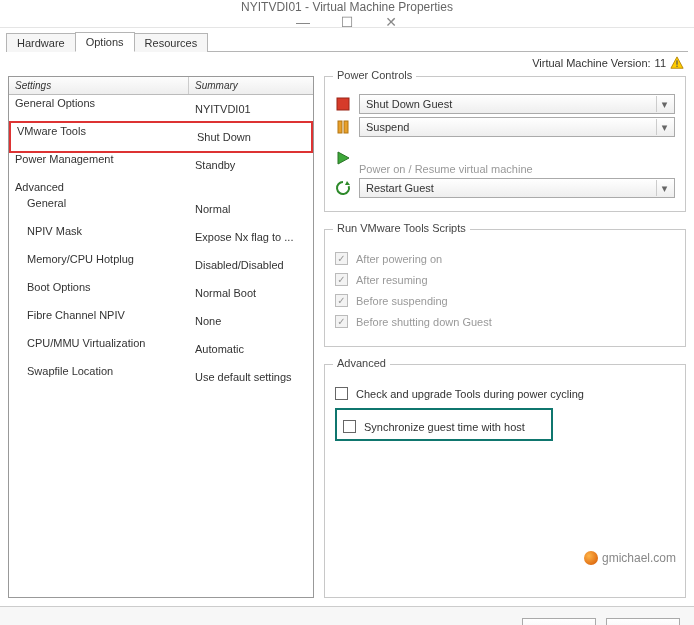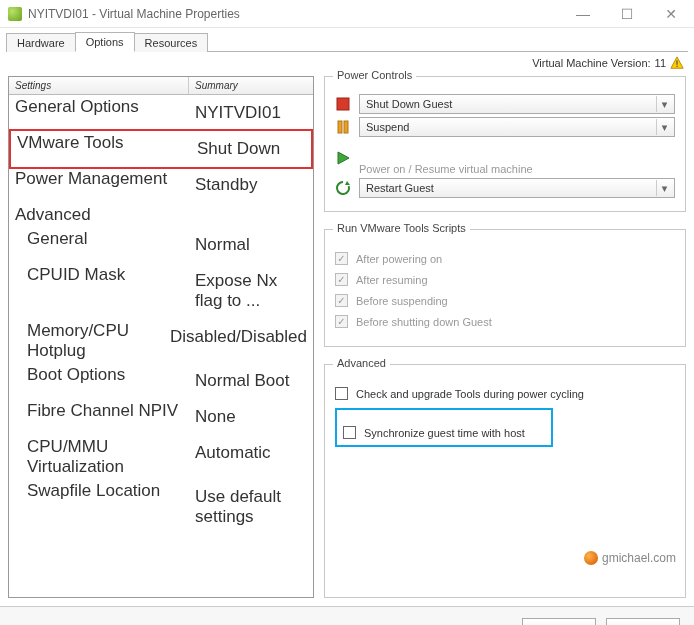--- a/index.html
+++ b/index.html
@@ -13,20 +13,21 @@
     height: 625px;
     overflow: hidden;
   }
   .titlebar {
     height: 28px;
     display: flex;
     align-items: center;
     padding: 0 8px;
     border-bottom: 1px solid #e5e5e5;
     color: #666;
+    flex-direction: column;
   }
   .titlebar .icon {
     width: 14px; height: 14px;
     background: radial-gradient(circle at 30% 30%, #b8e26b, #6aa21b);
     border-radius: 2px;
     margin-right: 6px;
   }
   .titlebar .title { flex: 1; font-size: 12px; }
   .winbtns { display: flex; gap: 14px; color: #888; }
   .winbtn { width: 30px; text-align: center; cursor: default; font-size: 14px; }
@@ -71,21 +72,21 @@
   .colhdr {
     display: flex;
     background: linear-gradient(#fdfdfd, #eee);
     border-bottom: 1px solid #bbb;
     font-size: 10px;
     font-style: italic;
   }
   .colhdr .c1 { width: 180px; padding: 3px 6px; border-right: 1px solid #ccc; }
   .colhdr .c2 { flex: 1; padding: 3px 6px; }
   .rows { flex: 1; overflow: auto; }
-  .row { display: flex; font-size: 17px; justify-content: center; }
+  .row { display: flex; font-size: 11px; justify-content: center; }
   .row .c1 { width: 180px; padding: 2px 6px; }
   .row .c2 { flex: 1; padding: 8px 6px; }
   .row.indent .c1 { padding-left: 18px; }
   .row.sel {
     border: 2px solid #d33;
     margin: -2px 0;
     position: relative;
   }
   .rightcol {
     flex: 1;
@@ -143,22 +144,22 @@
   .chkrow.disabled { color: #999; }
   .chkbox-dis {
     width: 13px; height: 13px; border: 1px solid #bbb; background: #f3f3f3;
     display: flex; align-items: center; justify-content: center; color: #999; font-size: 10px;
   }
   .chkbox {
     width: 13px; height: 13px; border: 1px solid #666; background: #fff;
     display: inline-block;
   }
   .highlight-sync {
-    border: 2px solid #0ea5e9;
-    padding: 16px 26px 6px 6px;
+    border: 2px solid #0f766e;
+    padding: 10px 26px 6px 6px;
     display: inline-flex;
   }
   .footer {
     height: 46px;
     border-top: 1px solid #ccc;
     display: flex;
     justify-content: flex-end;
     align-items: center;
     gap: 10px;
     padding: 0 14px;
@@ -244,21 +245,21 @@
         </div>
         <div class="row">
           <div class="c1">Advanced</div>
           <div class="c2"></div>
         </div>
         <div class="row indent">
           <div class="c1">General</div>
           <div class="c2">Normal</div>
         </div>
         <div class="row indent">
-          <div class="c1">CPUID Mask</div>
+          <div class="c1">NPIV Mask</div>
           <div class="c2">Expose Nx flag to ...</div>
         </div>
         <div class="row indent">
           <div class="c1">Memory/CPU Hotplug</div>
           <div class="c2">Disabled/Disabled</div>
         </div>
         <div class="row indent">
           <div class="c1">Boot Options</div>
           <div class="c2">Normal Boot</div>
         </div>

